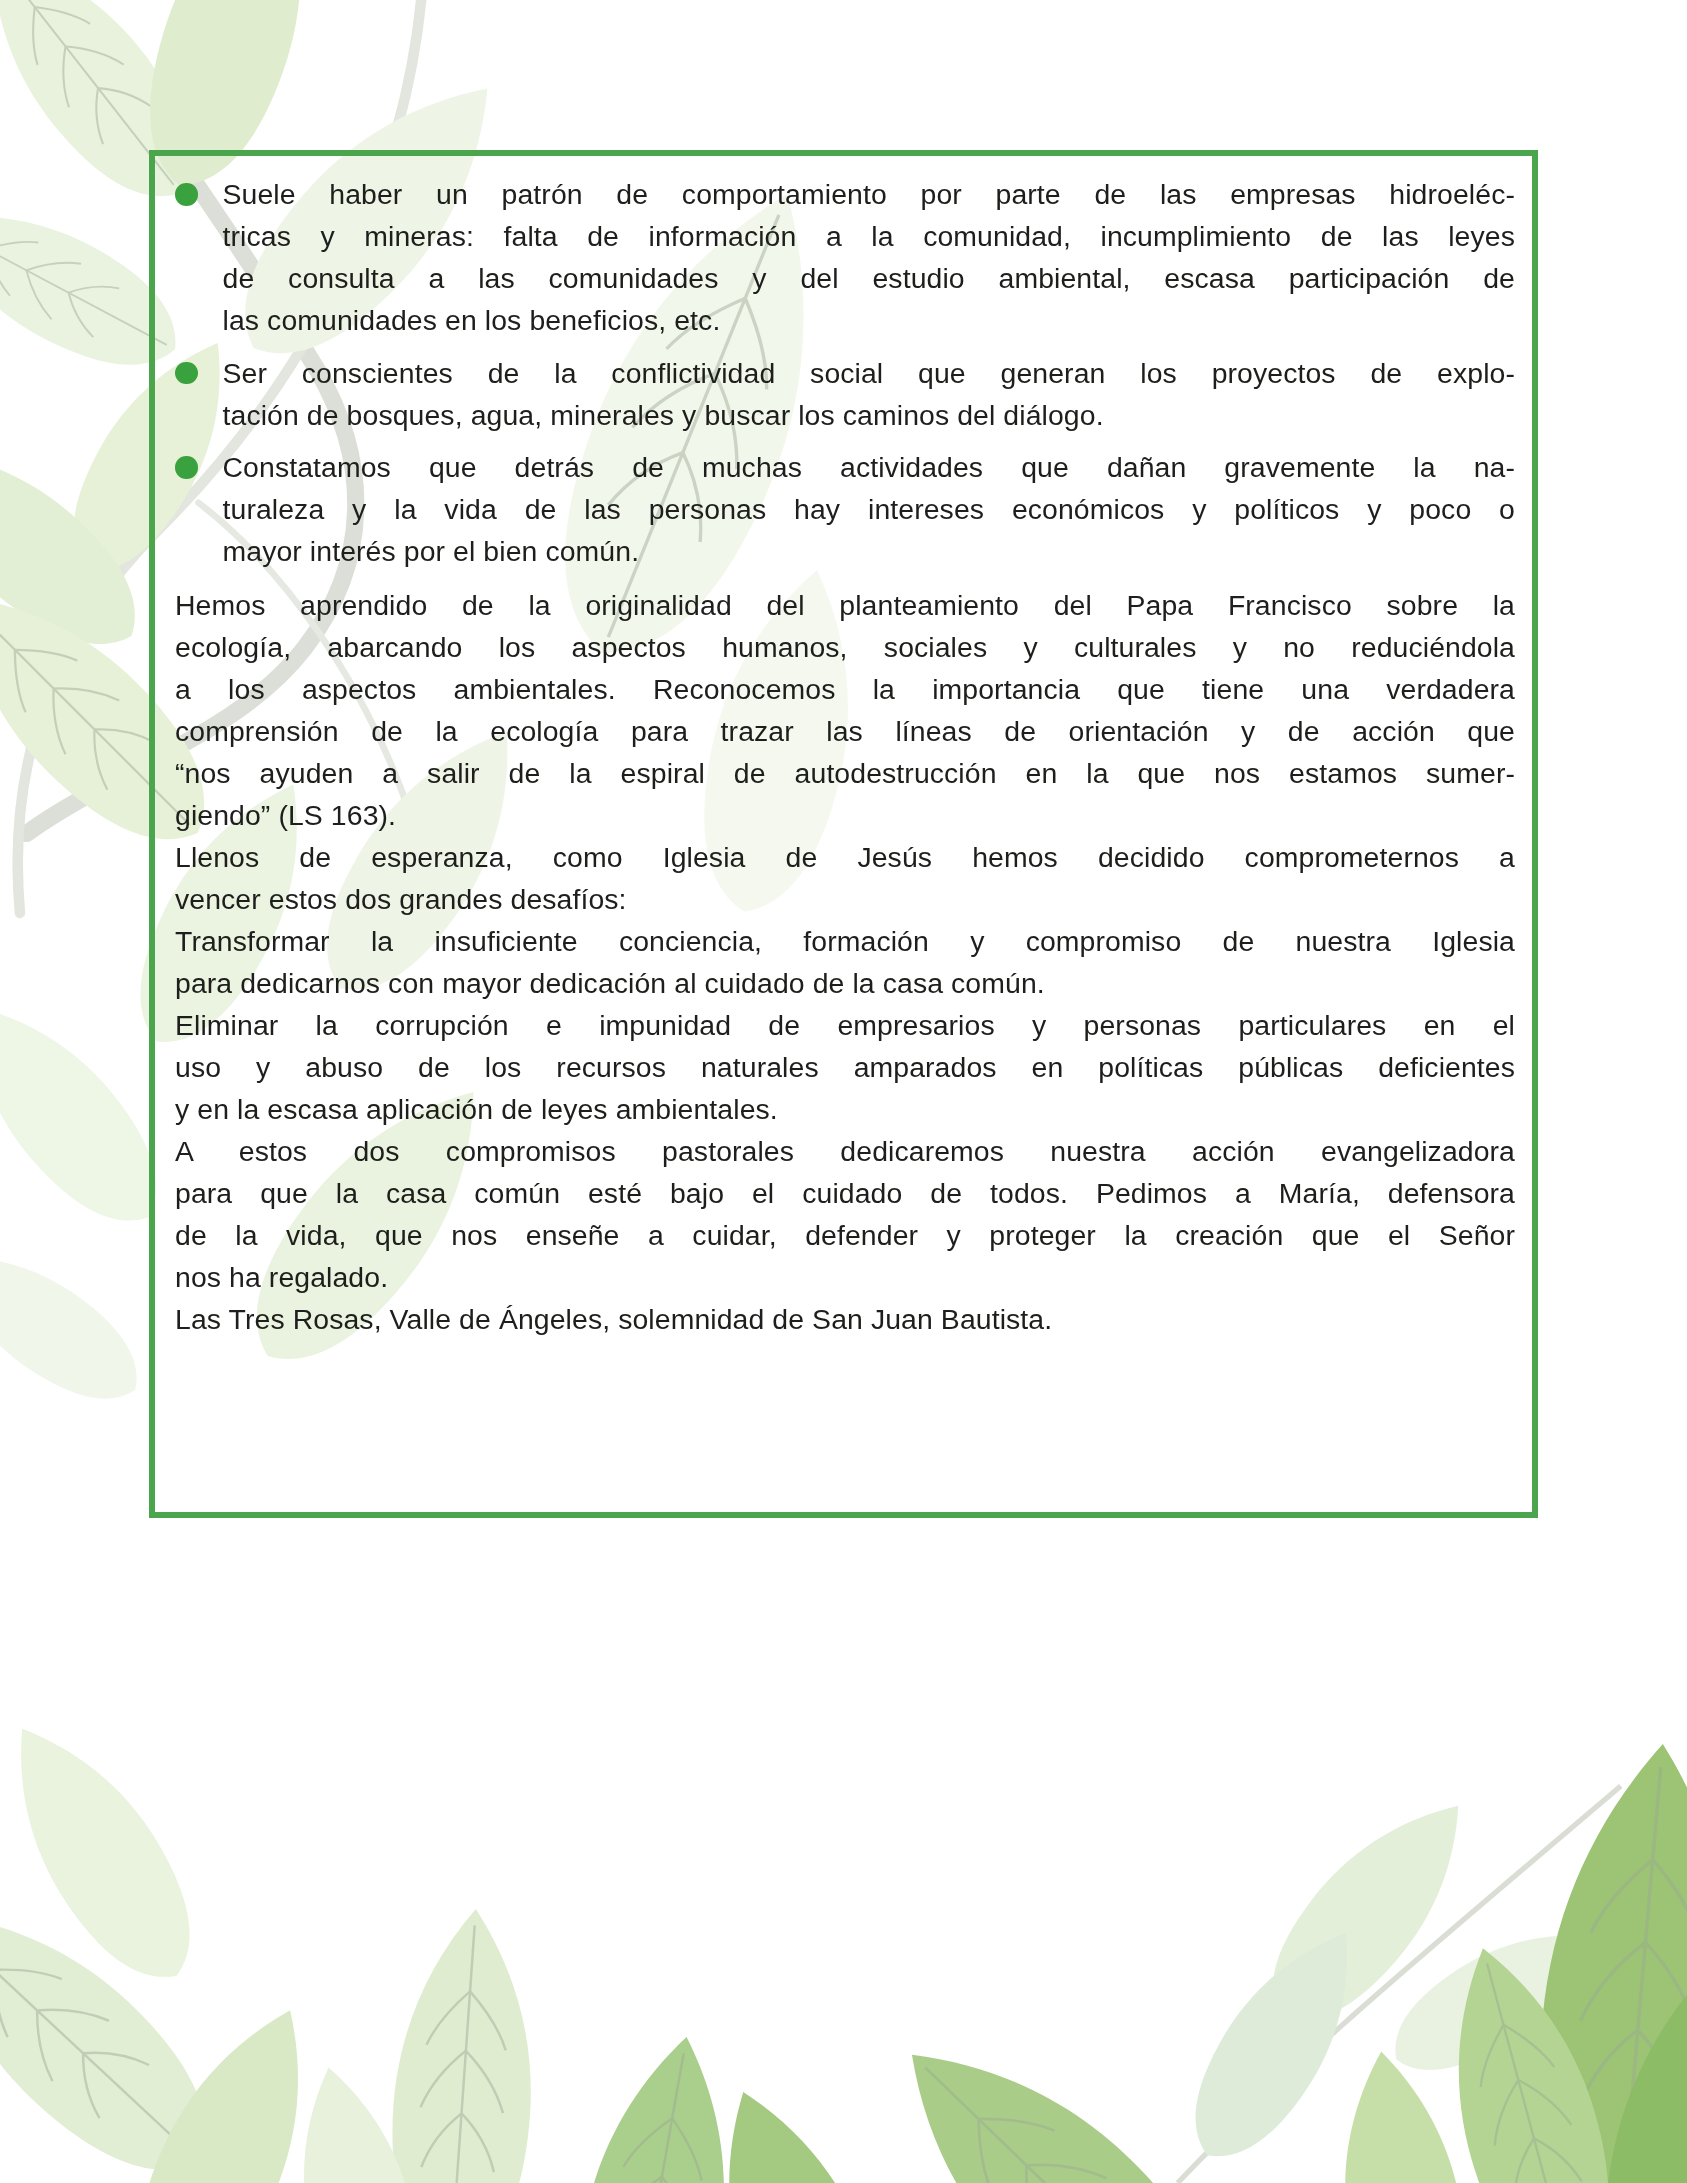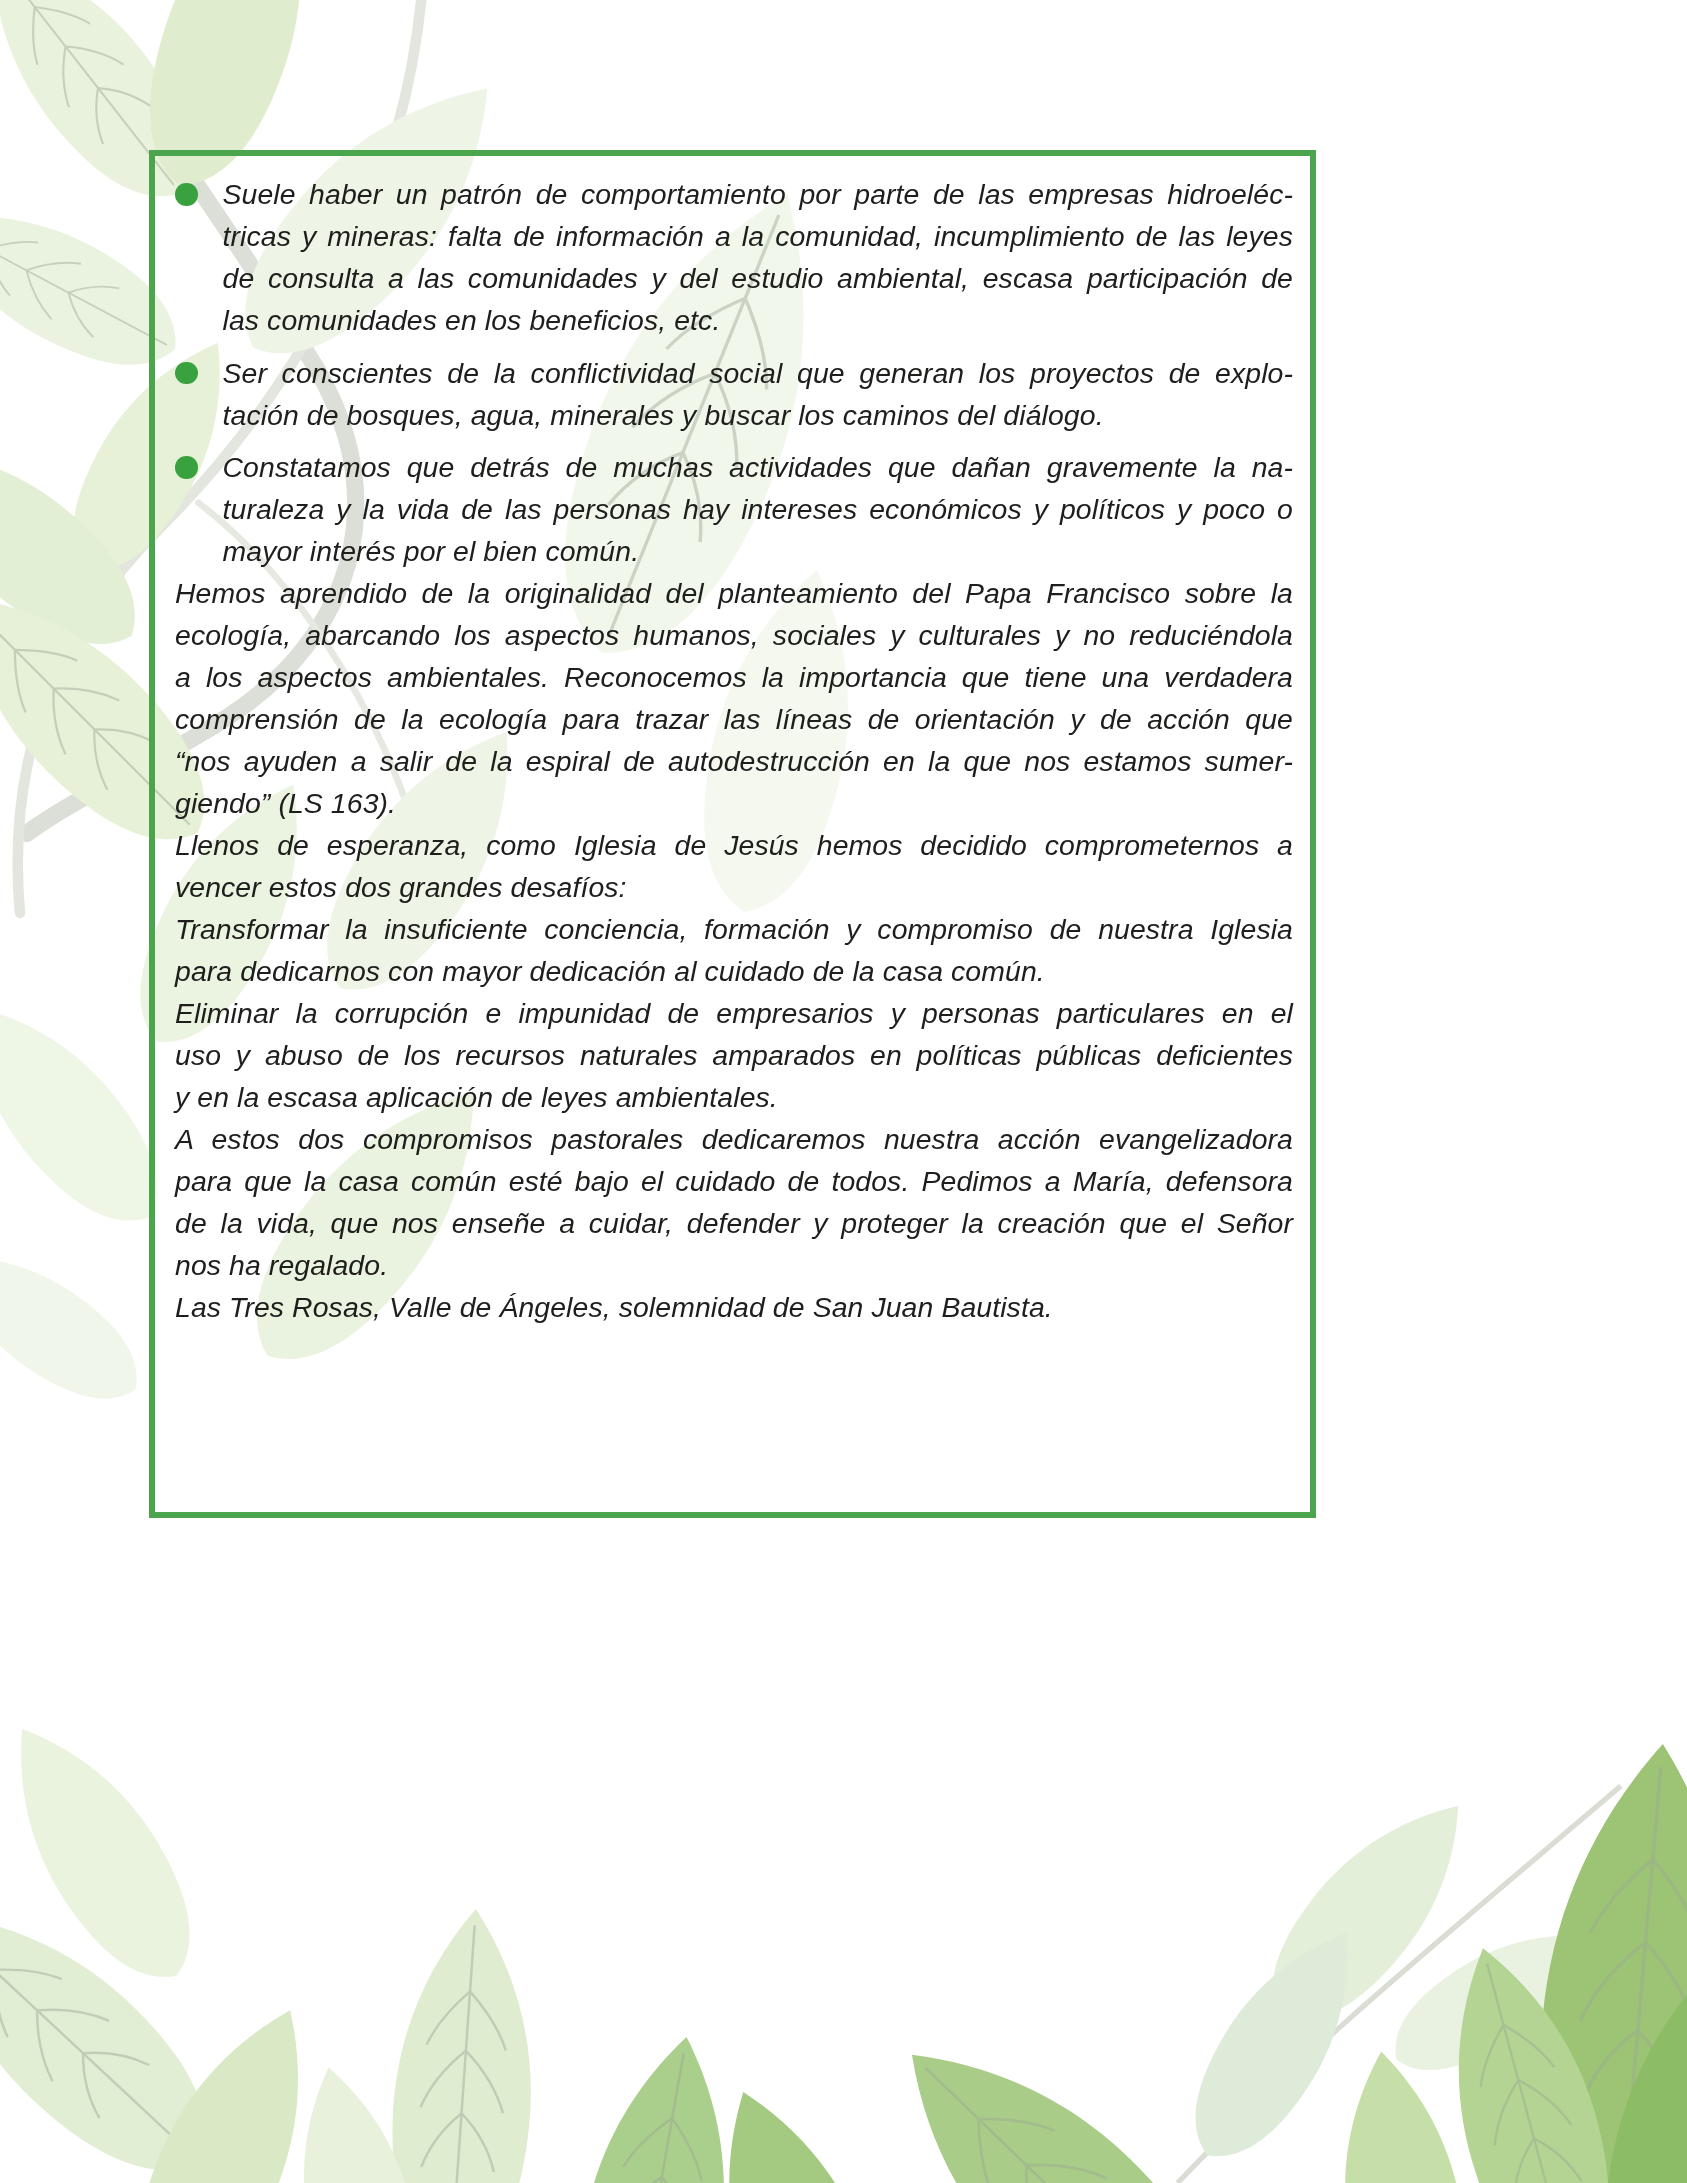--- a/index.html
+++ b/index.html
@@ -14,40 +14,39 @@
     background:#ffffff;
     font-family:"Liberation Sans","DejaVu Sans",sans-serif;
   }
   
   .bg-art{
     position:absolute;left:0;top:0;width:1687px;height:2183px;z-index:0;
   }
   
   .panel{
     position:absolute;left:149px;top:150px;
-    width:1167px;height:1368px;
+    width:1389px;height:1368px;
     box-sizing:border-box;
     border:6.6px solid var(--border-green);
     background:transparent;
     padding:17px 17px 0 20px;
     z-index:1;
-    font-style:italic;
   }
   .text-col{
     color:var(--text-color);
     font-size:28.4px;
     line-height:42px;
     letter-spacing:0.1px;
   }
   .bullet-item{
     display:flex;
     align-items:flex-start;
     margin-bottom:10.6px;
   }
-  .bullet-item:last-of-type{margin-bottom:0;}
+  .bullet-item:last-of-type{margin-bottom:12px;}
   .bullet-dot{
     flex:none;
     width:22.5px;height:22.5px;border-radius:50%;
     background:var(--bullet-green);
     margin-top:10px;
     margin-right:25px;
   }
   .bullet-body{flex:1;min-width:0;}
   .paragraph{}
   .line{

